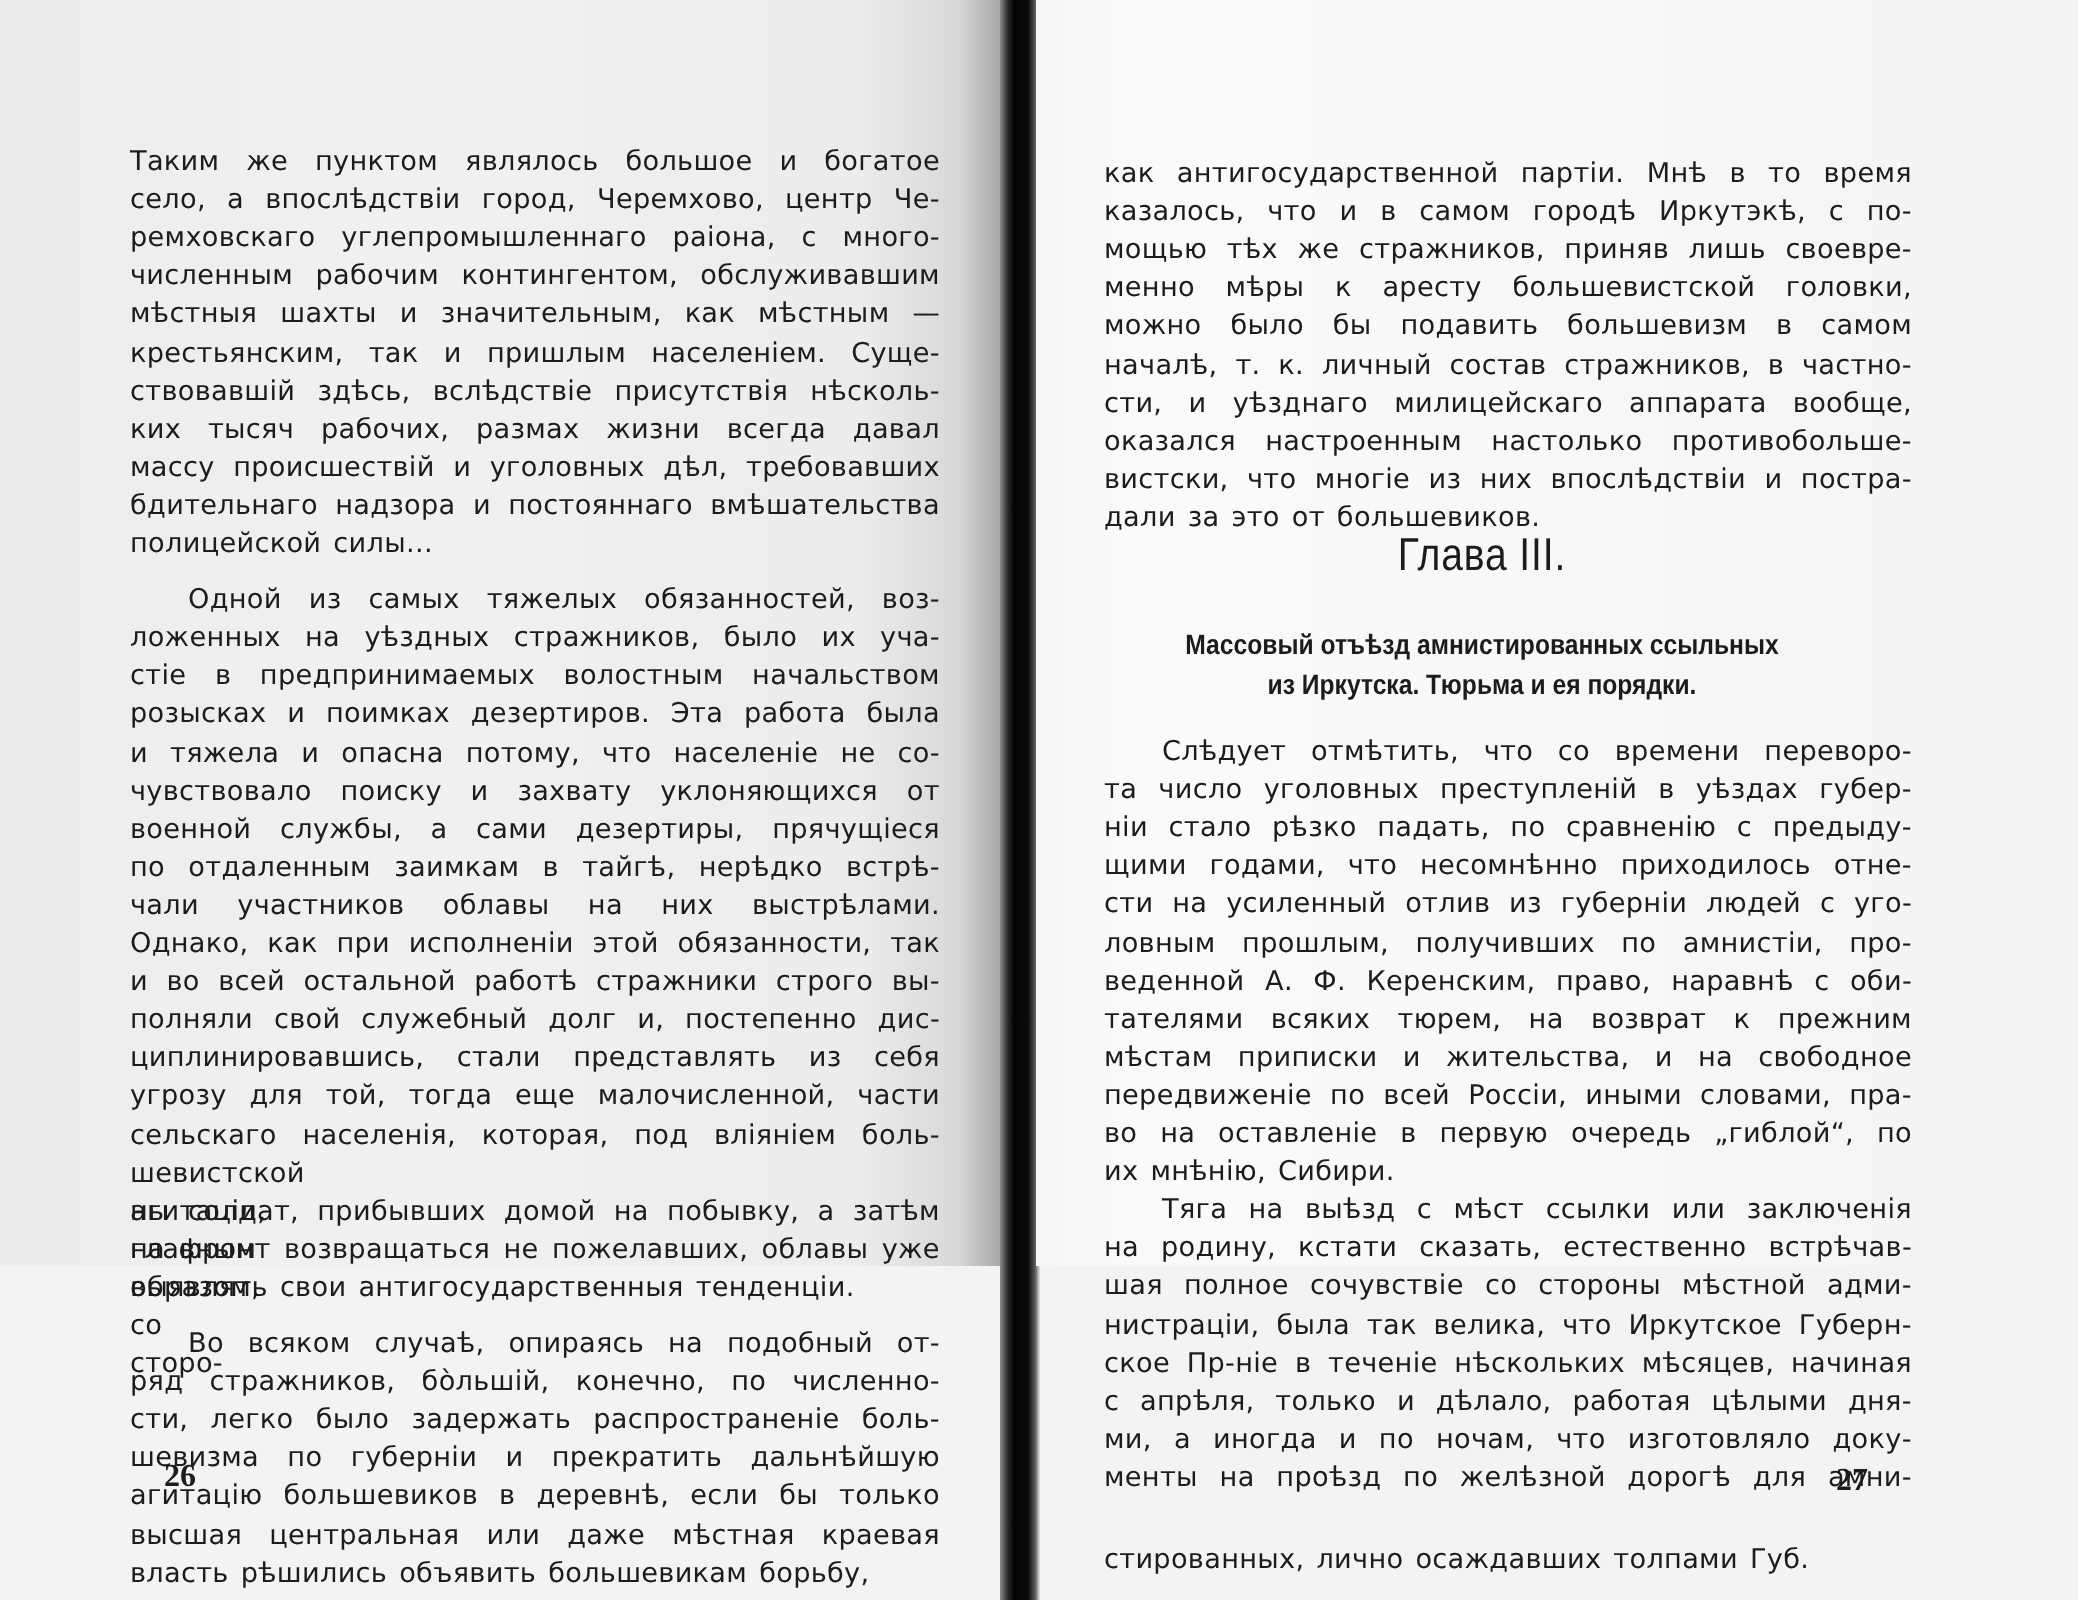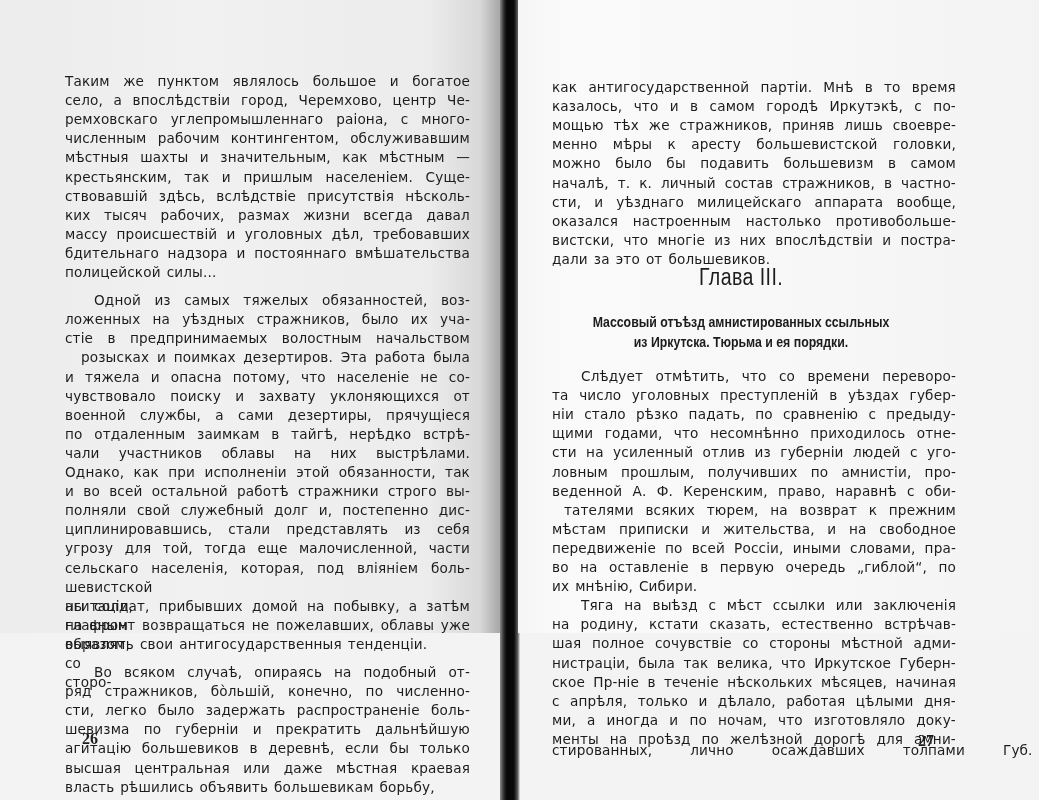--- a/index.html
+++ b/index.html
@@ -163,21 +163,21 @@
           <span class="w">их</span>
           <span class="w">уча-</span>
         </div>
         <div class="line" style="top: 257.3px;">
           <span class="w">стiе</span>
           <span class="w">в</span>
           <span class="w">предпринимаемых</span>
           <span class="w">волостным</span>
           <span class="w">начальством</span>
         </div>
-        <div class="line" style="top: 276.4px; margin-left: 16px;">
+        <div class="line" style="top: 276.4px;">
           <span class="w">розысках</span>
           <span class="w">и</span>
           <span class="w">поимках</span>
           <span class="w">дезертиров.</span>
           <span class="w">Эта</span>
           <span class="w">работа</span>
           <span class="w">была</span>
         </div>
         <div class="line" style="top: 295.5px;">
           <span class="w">и</span>
@@ -532,21 +532,21 @@
         <div class="line" style="top: 114.6px;">
           <span class="w">веденной</span>
           <span class="w">А.</span>
           <span class="w">Ф.</span>
           <span class="w">Керенским,</span>
           <span class="w">право,</span>
           <span class="w">наравнѣ</span>
           <span class="w">с</span>
           <span class="w">оби-</span>
         </div>
-        <div class="line" style="top: 133.7px; margin-left: 12px;">
+        <div class="line" style="top: 133.7px;">
           <span class="w">тателями</span>
           <span class="w">всяких</span>
           <span class="w">тюрем,</span>
           <span class="w">на</span>
           <span class="w">возврат</span>
           <span class="w">к</span>
           <span class="w">прежним</span>
         </div>
         <div class="line" style="top: 152.8px;">
           <span class="w">мѣстам</span>
@@ -652,21 +652,21 @@
         <div class="line" style="top: 362.9px;">
           <span class="w">менты</span>
           <span class="w">на</span>
           <span class="w">проѣзд</span>
           <span class="w">по</span>
           <span class="w">желѣзной</span>
           <span class="w">дорогѣ</span>
           <span class="w">для</span>
           <span class="w">амни-</span>
         </div>
-        <div class="line last" style="top: 374px; gap: 32px;">
+        <div class="line last" style="top: 404px;">
           <span class="w">стированных,</span>
           <span class="w">лично</span>
           <span class="w">осаждавших</span>
           <span class="w">толпами</span>
           <span class="w">Губ.</span>
         </div>
       </div>
     </div>
 
   <div class="page-num" style="left:400px; top:732px;">27</div>

